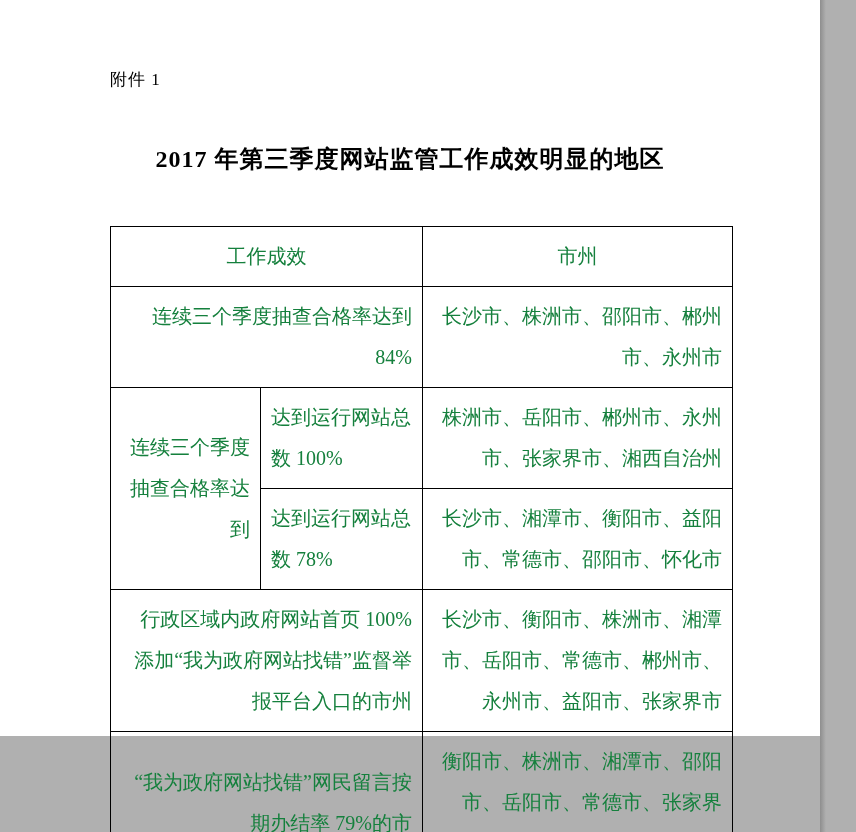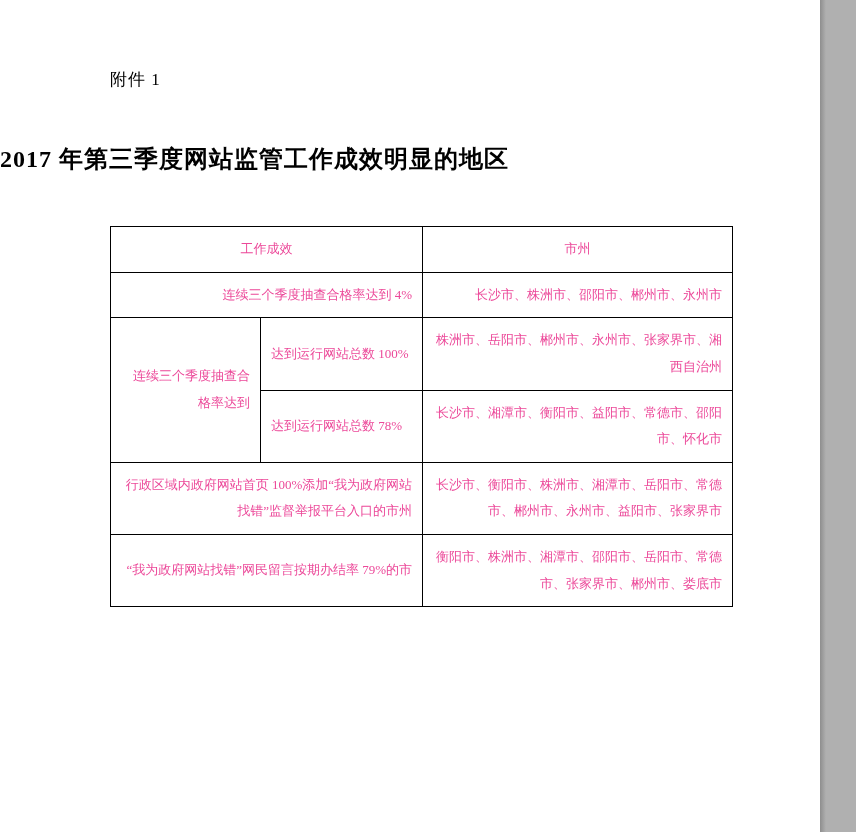--- a/index.html
+++ b/index.html
@@ -11,21 +11,21 @@
     width: 856px;
     height: 832px;
     overflow: hidden;
     font-family: "Liberation Serif", serif;
   }
   .page {
     position: absolute;
     left: 0;
     top: 0;
     width: 820px;
-    height: 832px;
+    height: 736px;
     background: #ffffff;
   }
   .page-edge-shadow {
     position: absolute;
     left: 820px;
     top: 0;
     width: 6px;
     height: 832px;
     background: linear-gradient(to right, #8e8e8e, #b0b0b0);
   }
@@ -36,38 +36,39 @@
     font-size: 17px;
     color: #000;
     letter-spacing: 1px;
     font-family: "Liberation Serif", serif;
   }
   .doc-title {
     position: absolute;
     left: 0;
     top: 143px;
     width: 820px;
+    text-align: center;
     font-size: 24px;
     font-weight: bold;
     letter-spacing: 1px;
     color: #000;
     font-family: "Liberation Serif", serif;
   }
   table.main-table {
     position: absolute;
     left: 110px;
     top: 226px;
     width: 622px;
     border-collapse: collapse;
     table-layout: fixed;
   }
   table.main-table td, table.main-table th {
     border: 1px solid #000;
-    font-size: 13px;
-    color: #ec4899;
+    font-size: 20px;
+    color: #15803d;
     font-family: "Liberation Serif", serif;
     font-weight: normal;
     vertical-align: middle;
     padding: 9px 10px;
     line-height: 2.05;
   }
   th.head-cell {
     text-align: center;
     font-weight: bold;
     font-size: 16px;
@@ -96,21 +97,21 @@
       <col class="col-c">
     </colgroup>
     <thead>
       <tr>
         <th class="head-cell" colspan="2">工作成效</th>
         <th class="head-cell">市州</th>
       </tr>
     </thead>
     <tbody>
       <tr>
-        <td class="cell-left" colspan="2">连续三个季度抽查合格率达到 4%</td>
+        <td class="cell-left" colspan="2">连续三个季度抽查合格率达到 84%</td>
         <td class="cell-left">长沙市、株洲市、邵阳市、郴州市、永州市</td>
       </tr>
       <tr>
         <td class="cell-left" rowspan="2">连续三个季度抽查合格率达到</td>
         <td class="cell-center">达到运行网站总数 100%</td>
         <td class="cell-left">株洲市、岳阳市、郴州市、永州市、张家界市、湘西自治州</td>
       </tr>
       <tr>
         <td class="cell-center">达到运行网站总数 78%</td>
         <td class="cell-left">长沙市、湘潭市、衡阳市、益阳市、常德市、邵阳市、怀化市</td>

